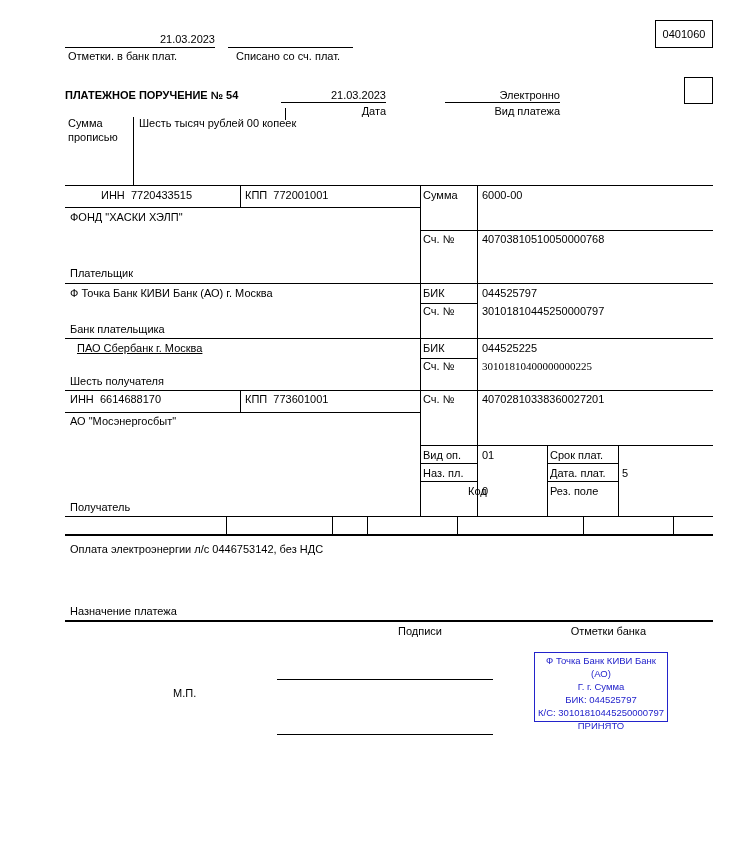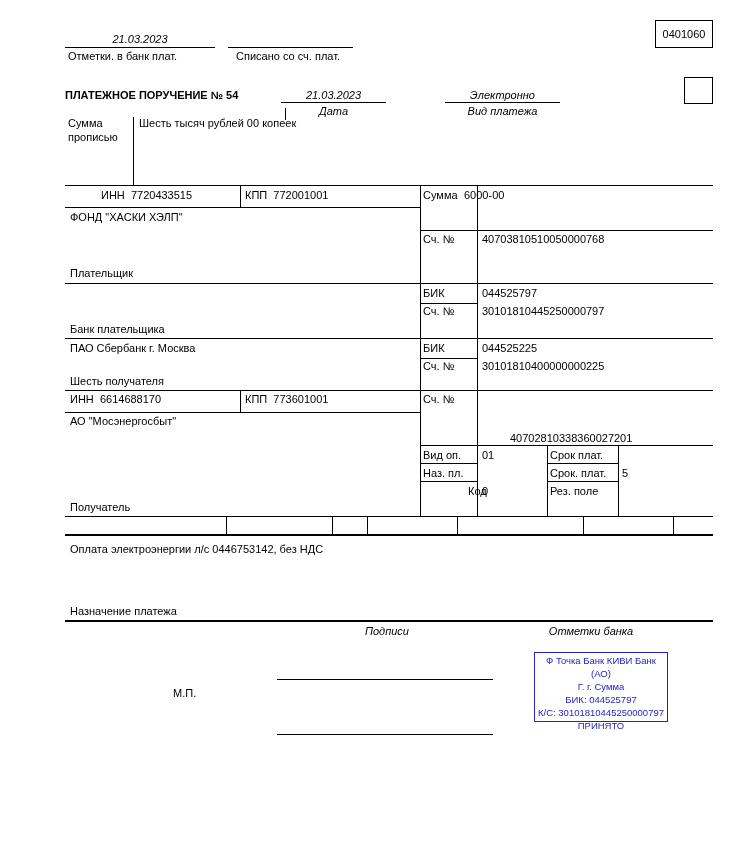--- a/index.html
+++ b/index.html
@@ -1,19 +1,19 @@
 <!DOCTYPE html>
 <html><head>
 <meta charset="utf-8">
 <style>
   html,body{margin:0;padding:0;background:#fff;}
   #page{position:relative;width:740px;height:858px;background:#fff;
         font-family:"Liberation Sans",sans-serif;font-size:11px;color:#000;overflow:hidden;}
   .t{position:absolute;white-space:pre;line-height:13px;}
-  .c{text-align:center;font-style:italic;}
+  .c{text-align:right;}
   .b{font-weight:bold;}
   .hl{position:absolute;height:1px;background:#000;}
   .hl2{position:absolute;height:2px;background:#000;}
   .vl{position:absolute;width:1px;background:#000;}
   .box{position:absolute;border:1px solid #000;display:flex;align-items:center;justify-content:center;}
   #stamp{position:absolute;left:534px;top:652px;width:134px;height:70px;
          border:1px solid currentColor;text-align:center;font-size:9.5px;line-height:13px;padding-top:1px;box-sizing:border-box;}
 </style>
 </head>
 <body>
@@ -50,65 +50,66 @@
   <div class="vl" style="left:420px;top:185px;height:331px;"></div>
   <div class="vl" style="left:477px;top:185px;height:331px;"></div>
 
   <div class="t" style="left:70px;top:189px;margin-left:31px;">ИНН  7720433515</div>
   <div class="vl" style="left:240px;top:185px;height:22px;"></div>
   <div class="t" style="left:245px;top:189px;">КПП  772001001</div>
   <div class="hl" style="left:65px;top:207px;width:355px;"></div>
   <div class="t" style="left:70px;top:211px;">ФОНД "ХАСКИ ХЭЛП"</div>
 
   <div class="t" style="left:423px;top:189px;">Сумма</div>
-  <div class="t" style="left:464px;top:189px;">6000-00</div>
+  <div class="t" style="left:482px;top:189px;">6000-00</div>
   <div class="hl" style="left:420px;top:230px;width:293px;"></div>
   <div class="t" style="left:423px;top:233px;">Сч. №</div>
   <div class="t" style="left:482px;top:233px;">40703810510050000768</div>
 
   <div class="t" style="left:70px;top:267px;text-align:right;">Плательщик</div>
   <div class="hl" style="left:65px;top:283px;width:648px;"></div>
 
+  <div class="t" style="left:70px;top:287px;">Ф Точка Банк КИВИ Банк (АО) г. Москва</div>
   <div class="t" style="left:423px;top:287px;">БИК</div>
   <div class="t" style="left:482px;top:287px;">044525797</div>
   <div class="hl" style="left:420px;top:303px;width:57px;"></div>
   <div class="t" style="left:423px;top:305px;">Сч. №</div>
   <div class="t" style="left:482px;top:305px;">30101810445250000797</div>
   <div class="t" style="left:70px;top:323px;">Банк плательщика</div>
   <div class="hl" style="left:65px;top:338px;width:648px;"></div>
 
-  <div class="t" style="left:70px;top:342px;">ПАО Сбербанк г. Москва</div>
+  <div class="t" style="left:77px;top:342px;text-decoration:underline;">ПАО Сбербанк г. Москва</div>
   <div class="t" style="left:423px;top:342px;">БИК</div>
   <div class="t" style="left:482px;top:342px;">044525225</div>
   <div class="hl" style="left:420px;top:358px;width:57px;"></div>
   <div class="t" style="left:423px;top:360px;">Сч. №</div>
-  <div class="t" style="left:482px;top:360px;">30101810400000000225</div>
+  <div class="t" style="left:482px;top:360px;font-family:Liberation Serif, serif;">30101810400000000225</div>
   <div class="t" style="left:70px;top:375px;">Шесть получателя</div>
   <div class="hl" style="left:65px;top:390px;width:648px;"></div>
 
   <div class="t" style="left:70px;top:393px;">ИНН  6614688170</div>
   <div class="vl" style="left:240px;top:390px;height:22px;"></div>
   <div class="t" style="left:245px;top:393px;">КПП  773601001</div>
   <div class="hl" style="left:65px;top:412px;width:355px;"></div>
   <div class="t" style="left:423px;top:393px;">Сч. №</div>
-  <div class="t" style="left:510px;top:393px;margin-top:39px;">40702810338360027201</div>
+  <div class="t" style="left:482px;top:393px;">40702810338360027201</div>
   <div class="t" style="left:70px;top:415px;">АО "Мосэнергосбыт"</div>
 
   <div class="hl" style="left:420px;top:445px;width:293px;"></div>
   <div class="vl" style="left:547px;top:445px;height:71px;"></div>
   <div class="vl" style="left:618px;top:445px;height:71px;"></div>
   <div class="hl" style="left:420px;top:463px;width:57px;"></div>
   <div class="hl" style="left:547px;top:463px;width:71px;"></div>
   <div class="hl" style="left:420px;top:481px;width:57px;"></div>
   <div class="hl" style="left:547px;top:481px;width:71px;"></div>
   <div class="t" style="left:423px;top:449px;">Вид оп.</div>
   <div class="t" style="left:482px;top:449px;">01</div>
   <div class="t" style="left:550px;top:449px;">Срок плат.</div>
   <div class="t" style="left:423px;top:467px;">Наз. пл.</div>
-  <div class="t" style="left:550px;top:467px;">Срок. плат.</div>
+  <div class="t" style="left:550px;top:467px;">Дата. плат.</div>
   <div class="t" style="left:622px;top:467px;">5</div>
   <div class="t" style="left:423px;top:485px;margin-left:45px;">Код</div>
   <div class="t" style="left:482px;top:485px;">0</div>
   <div class="t" style="left:550px;top:485px;">Рез. поле</div>
 
   <div class="t" style="left:70px;top:501px;">Получатель</div>
   <div class="hl" style="left:65px;top:516px;width:648px;"></div>
   <div class="vl" style="left:226px;top:516px;height:19px;"></div>
   <div class="vl" style="left:332px;top:516px;height:19px;"></div>
   <div class="vl" style="left:367px;top:516px;height:19px;"></div>

